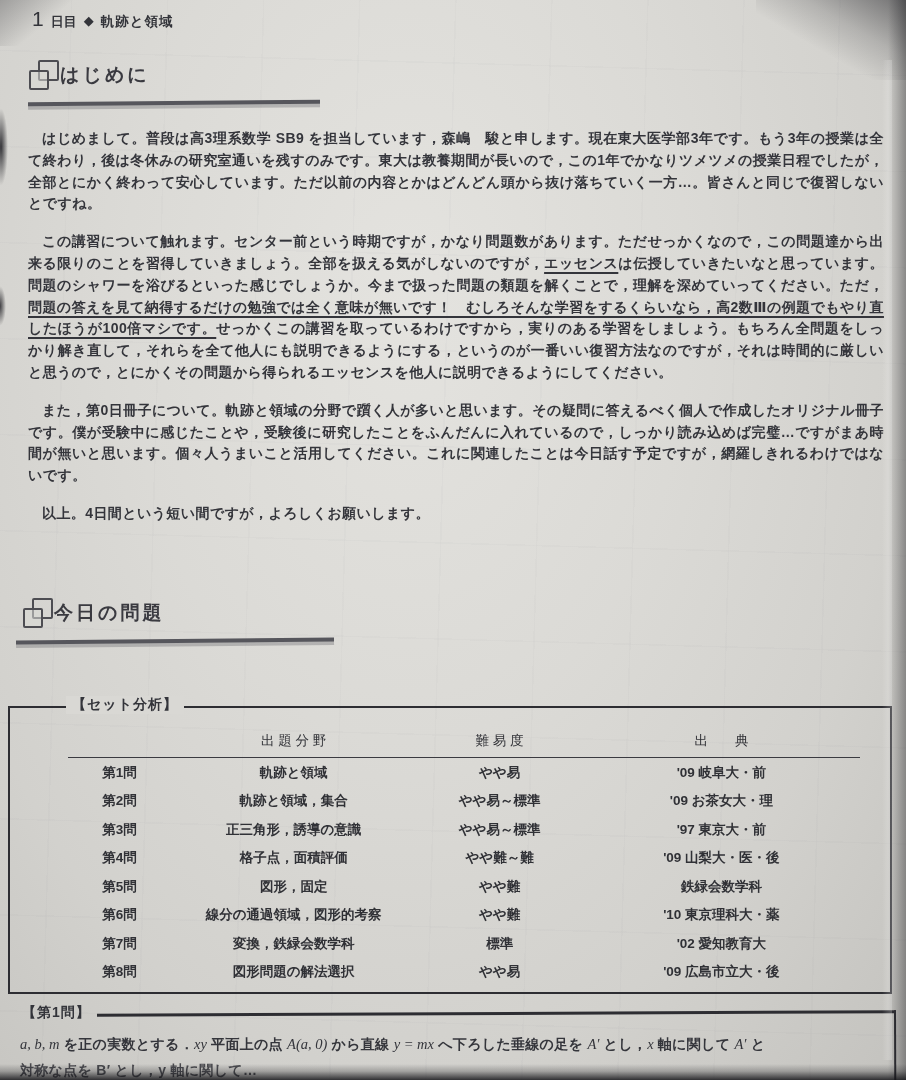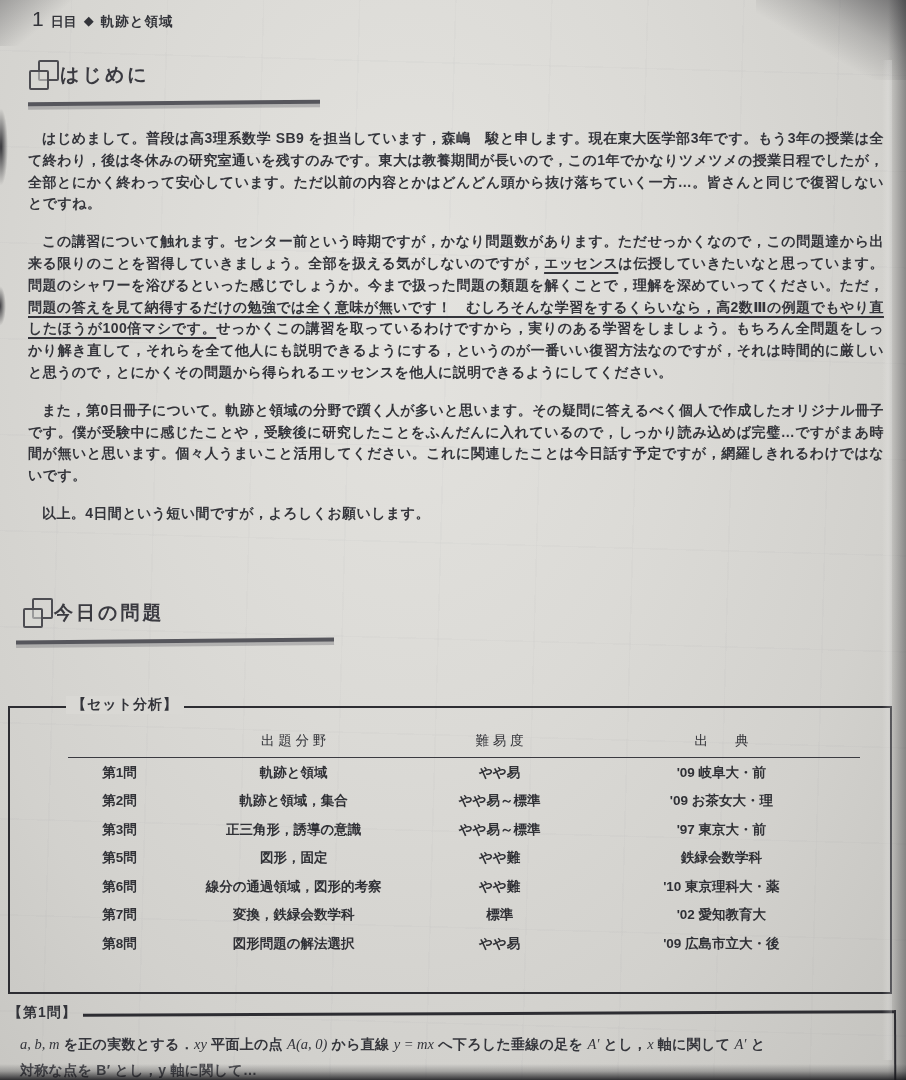--- a/index.html
+++ b/index.html
@@ -77,21 +77,21 @@
   .set-table th{padding:0 0 7px;border-bottom:1.6px solid #3a3a40;font-weight:400;font-size:13.5px;}
   .set-table td{padding:5.5px 0 5px;}
   .c-no{width:13%;}
   .c-field{width:31%;}
   .c-diff{width:21%;}
   .c-src{width:35%;}
 
   
   .prob-section{position:absolute;top:1004px;left:8px;right:10px;}
   .prob-head{display:flex;align-items:center;}
-  .prob-label{font-size:14px;font-weight:700;letter-spacing:1px;flex:0 0 auto;}
+  .prob-label{font-size:14px;font-weight:700;letter-spacing:1px;flex:0 0 auto;margin-left:14px;}
   .prob-rule{flex:1;height:2.5px;background:#2d2d32;margin-left:6px;position:relative;transform:rotate(-0.25deg);}
   .prob-rule::after{content:'';position:absolute;right:0;top:0;width:2.5px;height:70px;background:#2d2d32;}
   .prob-text{margin:11px 16px 0 12px;font-size:14px;font-weight:600;line-height:22px;
     letter-spacing:0.3px;color:#34353b;}
   .math{font-family:"Liberation Serif","DejaVu Serif",serif;font-style:italic;font-weight:500;
     font-size:14.5px;letter-spacing:0;}
   .clip{margin-top:4px;opacity:.85;}
 </style>
 </head>
 <body>
@@ -157,20 +157,26 @@
             <td>やや易～標準</td>
             <td>'09 お茶女大・理</td>
           </tr>
           <tr>
             <td>第3問</td>
             <td>正三角形，誘導の意識</td>
             <td>やや易～標準</td>
             <td>'97 東京大・前</td>
           </tr>
           <tr>
+            <td>第4問</td>
+            <td>格子点，面積評価</td>
+            <td>やや難～難</td>
+            <td>'09 山梨大・医・後</td>
+          </tr>
+          <tr>
             <td>第5問</td>
             <td>図形，固定</td>
             <td>やや難</td>
             <td>鉄緑会数学科</td>
           </tr>
           <tr>
             <td>第6問</td>
             <td>線分の通過領域，図形的考察</td>
             <td>やや難</td>
             <td>'10 東京理科大・薬</td>

